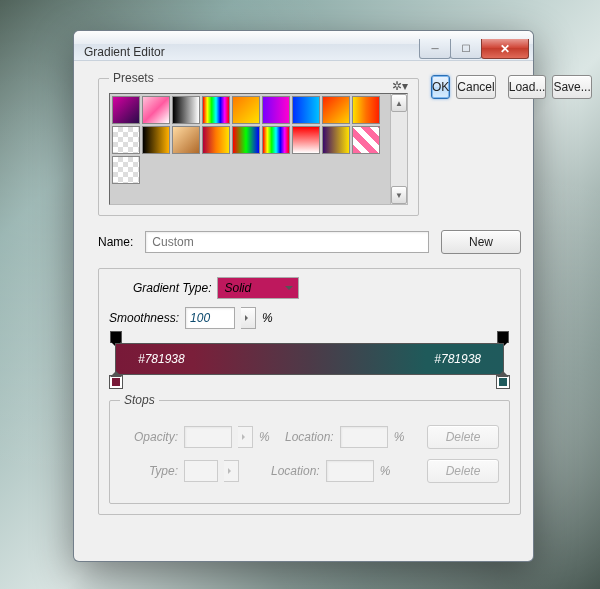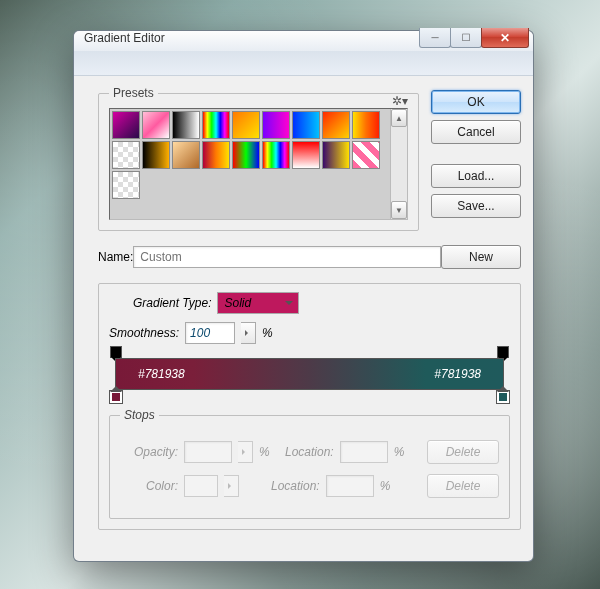--- a/index.html
+++ b/index.html
@@ -35,22 +35,22 @@
     box-shadow: 0 12px 40px rgba(0,0,0,.45);
     display: flex;
     flex-direction: column;
   }
   .titlebar {
     height: 28px;
     background: linear-gradient(#fdfdfd,#e8edf3 45%,#dbe3ec 46%,#e9eff6);
     border-bottom: 1px solid #c9d2dc;
     border-radius: 6px 6px 0 0;
     display: flex;
-    align-items: flex-start;
-    padding: 0 4px 16px 10px;
+    align-items: flex-end;
+    padding: 0 4px 1px 10px;
     position: relative;
   }
   .titlebar-title {
     color: #333;
     flex: 1;
   }
   .win-btns {
     display: flex;
     gap: 0;
     margin-top:-3px;
@@ -143,21 +143,20 @@
     border: 1px solid #aaa;
     border-radius: 2px;
     font-size: 8px;
     color:#666;
     display:flex;align-items:center;justify-content:center;
   }
   .scroll-track { flex:1; }
   .btn-col {
     width: 90px;
     display: flex;
-    flex-direction: column;
     gap: 6px;
     padding-top: 4px;
   }
   .btn {
     height: 22px;
     border: 1px solid #8a8a8a;
     border-radius: 3px;
     background: linear-gradient(#fcfcfc,#e6e6e6);
     display: flex;
     align-items: center;
@@ -166,21 +165,21 @@
     box-shadow: inset 0 1px 0 #fff;
   }
   .btn.primary {
     border-color: #2a6fb5;
     background: linear-gradient(#eaf3fd,#cfe5fb 48%,#bcdcfa 52%,#d8ecfd);
     box-shadow: 0 0 0 1px #7fb7ee inset, 0 0 3px rgba(60,140,230,.6);
   }
   .name-row {
     display: flex;
     align-items: center;
-    gap: 0;
+    gap: 12px;
     margin-top: 4px;
   }
   .text-input {
     flex: 1;
     height: 20px;
     border: 1px solid #aaa;
     background: #fff;
     padding: 0 6px;
     display: flex;
     align-items: center;
@@ -428,21 +427,21 @@
           <div class="small-input"></div>
           <div class="mini-step"></div>
           <span class="pct">%</span>
           <span class="lbl-r">Location:</span>
           <div class="small-input"></div>
           <span class="pct">%</span>
           <div style="flex:1"></div>
           <div class="btn disabled" style="width:70px">Delete</div>
         </div>
         <div class="stops-row">
-          <span class="lbl-r">Color:</span>
+          <span class="lbl-r">Type:</span>
           <div class="color-well"></div>
           <div class="mini-step"></div>
           <span class="pct" style="visibility:hidden">%</span>
           <span class="lbl-r">Location:</span>
           <div class="small-input"></div>
           <span class="pct">%</span>
           <div style="flex:1"></div>
           <div class="btn disabled" style="width:70px">Delete</div>
         </div>
       </fieldset>

